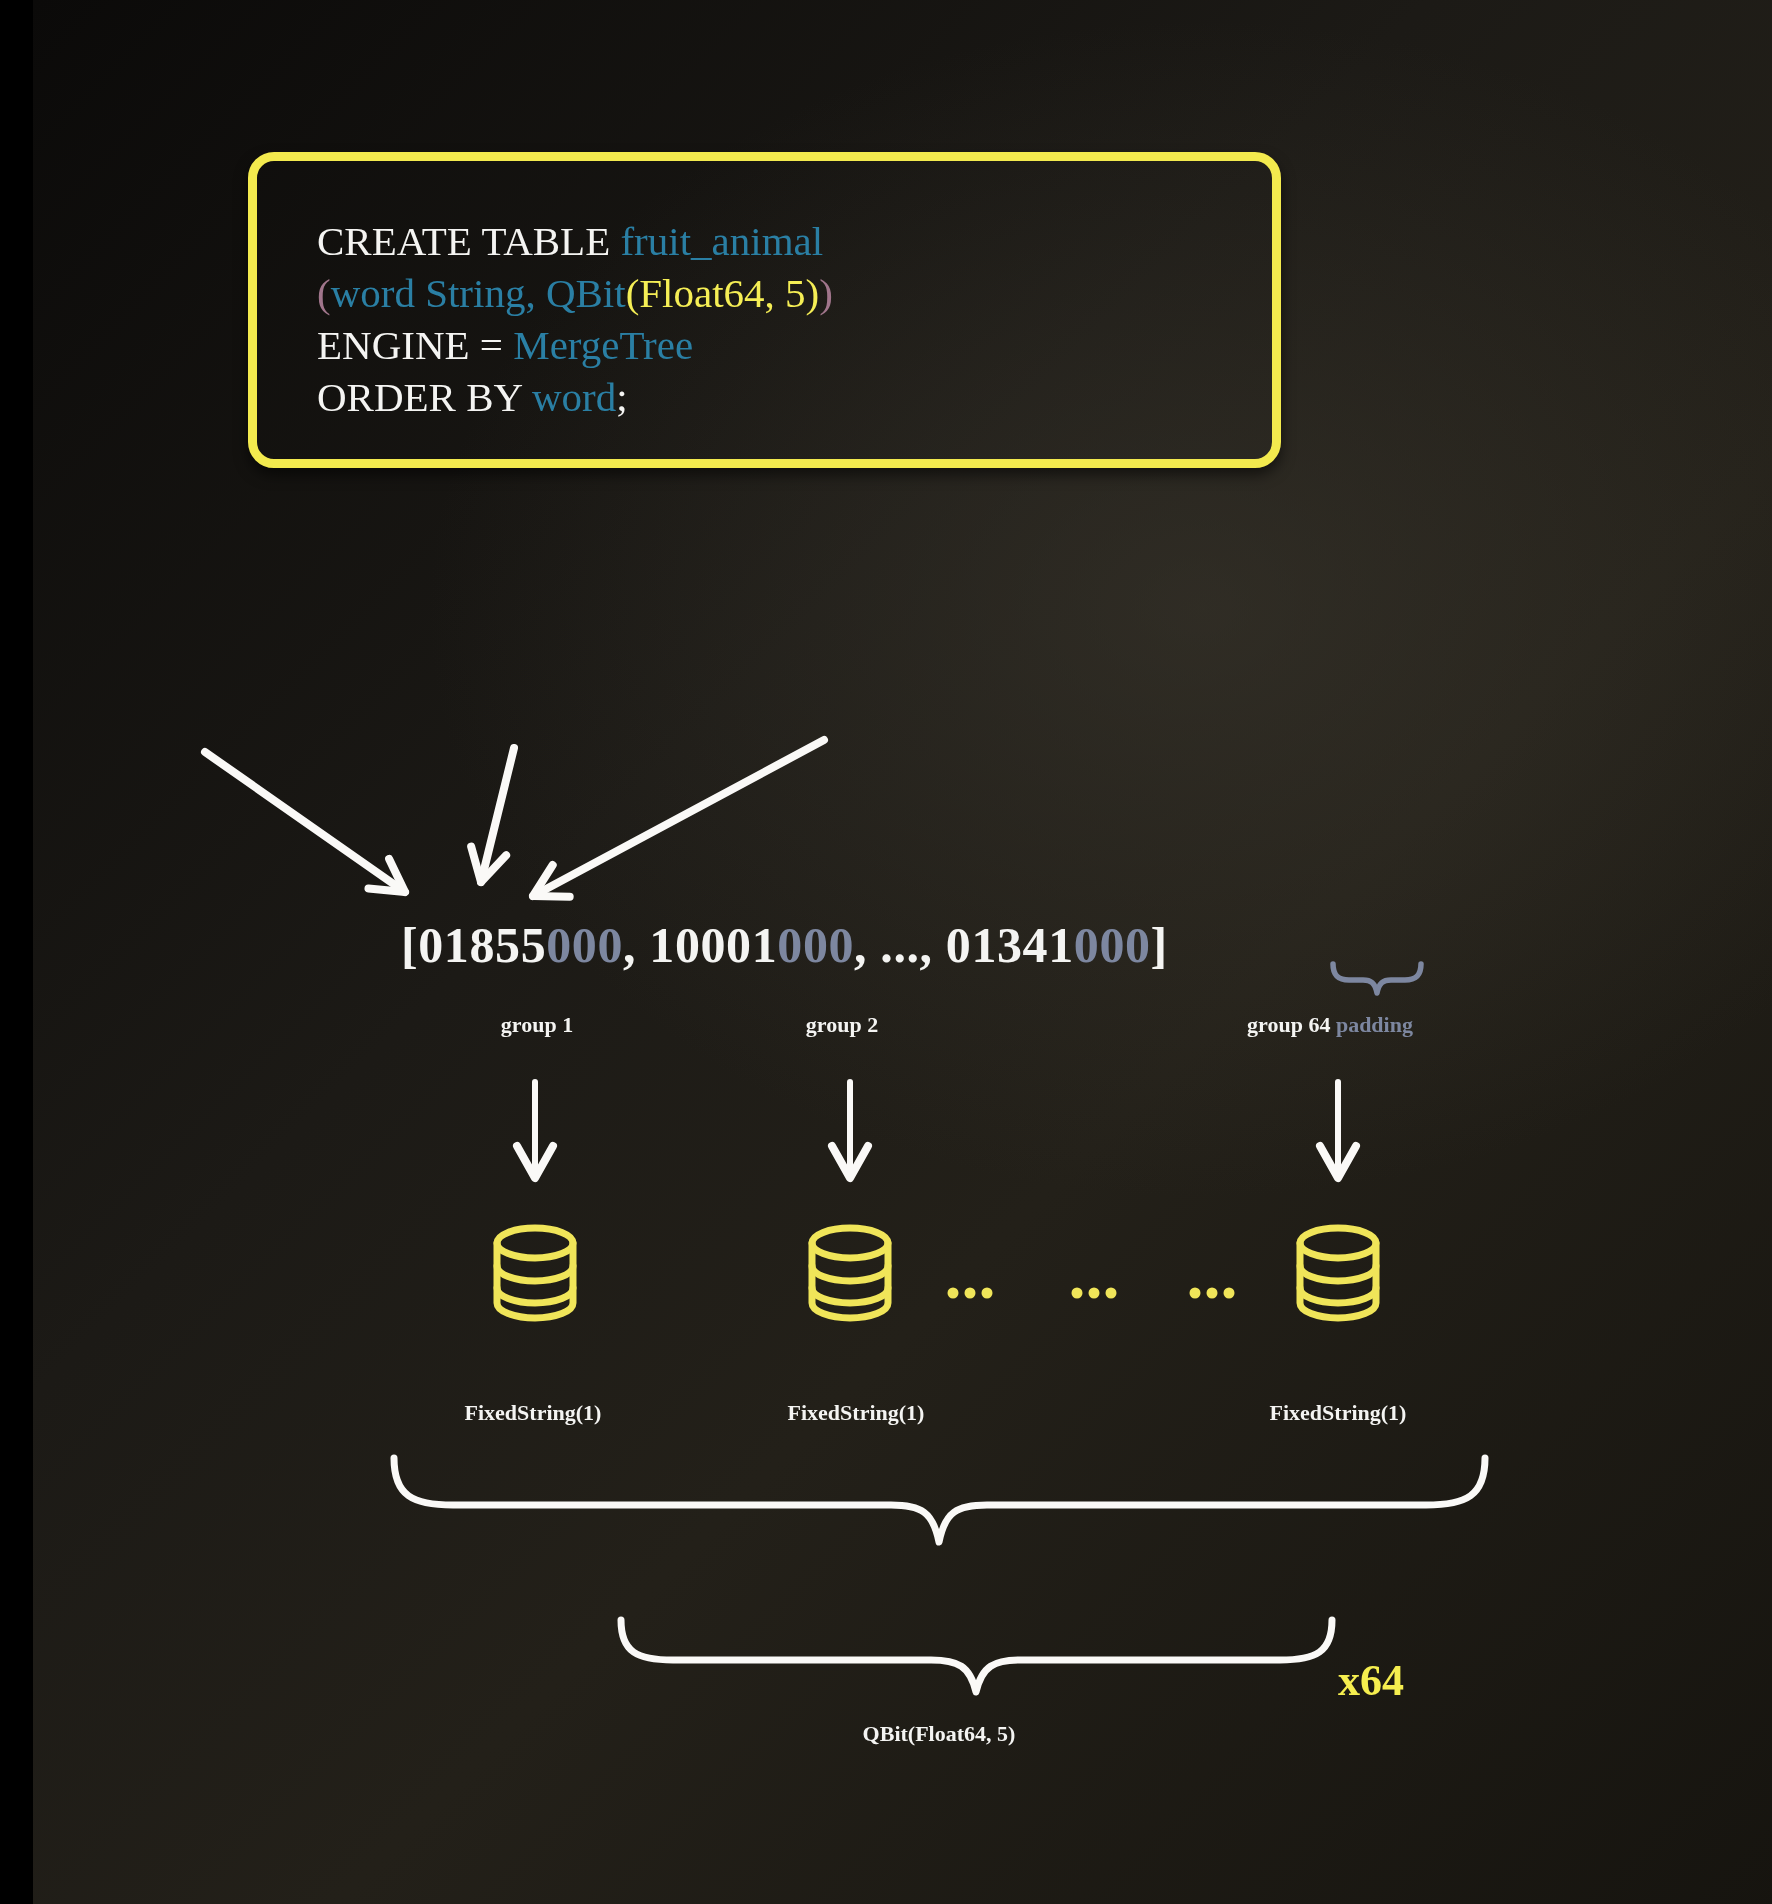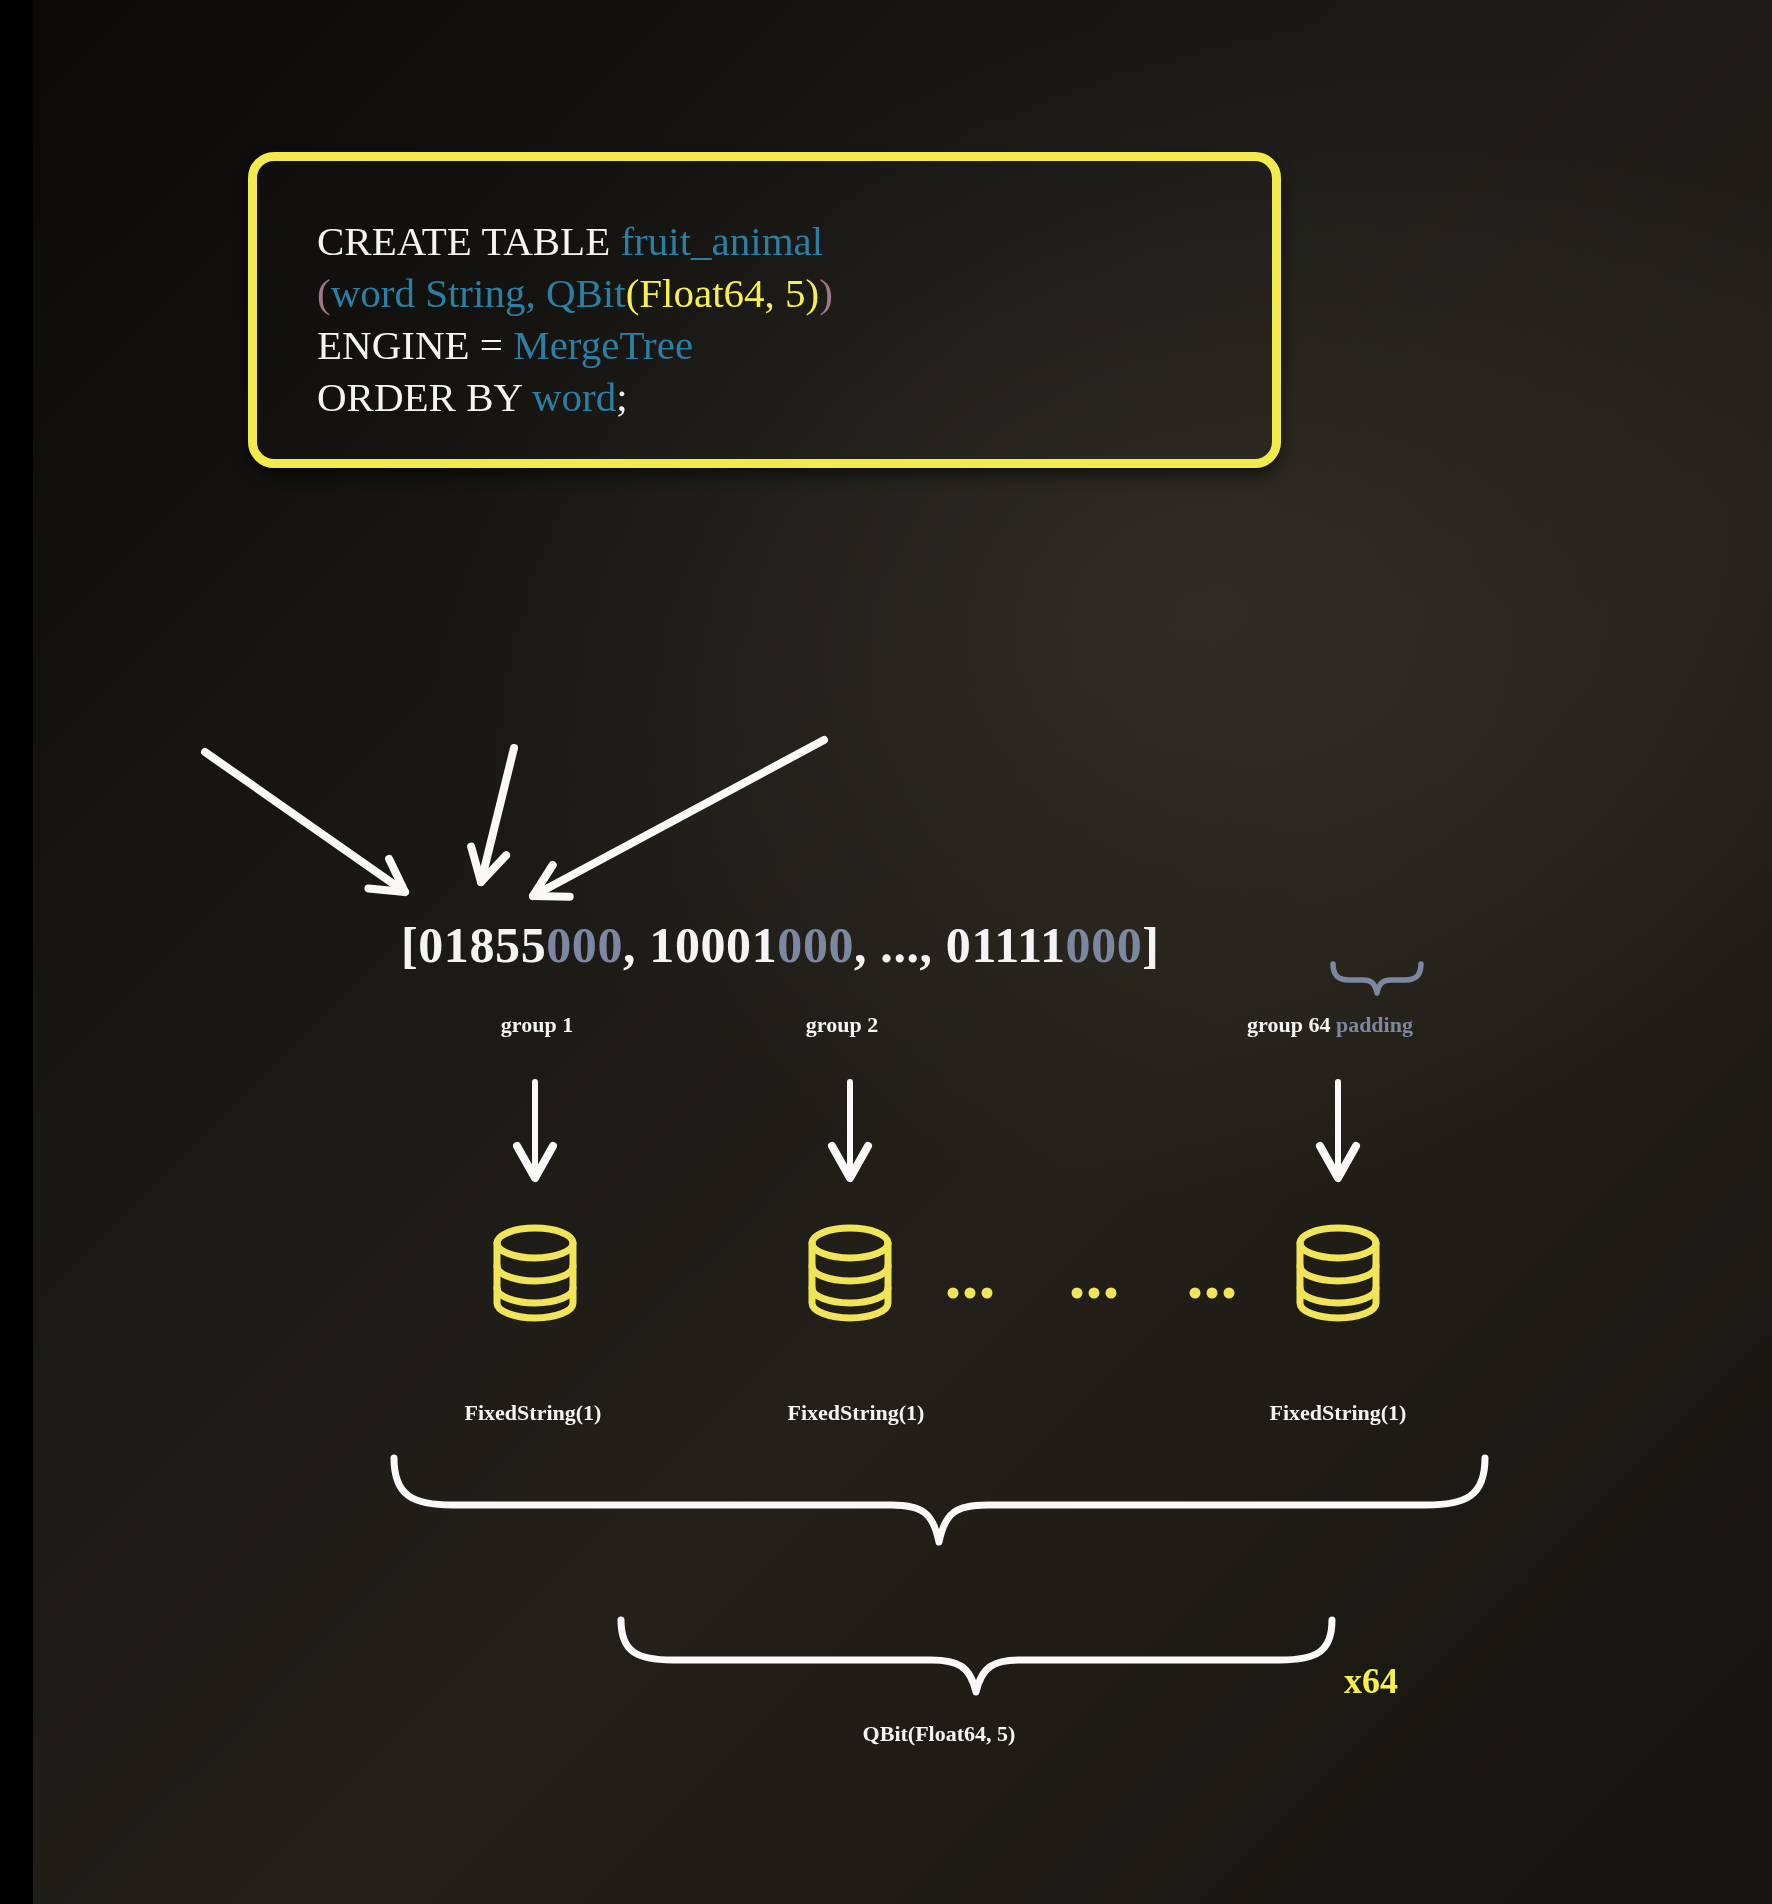--- a/index.html
+++ b/index.html
@@ -28,21 +28,21 @@
   .mauve{color:#a0758b;}
   .yel{color:#f5ee55;}
   
   .bitarray{
     font-size:50px;font-weight:bold;letter-spacing:0.6px;
     color:#f4f4f2;white-space:pre;line-height:50px;
   }
   .muted{color:#7d87a0;}
   
   .lbl{font-size:22px;font-weight:bold;color:#f4f4f2;white-space:pre;line-height:36px;}
-  .x64{font-size:36px;font-weight:bold;color:#f5ee4f;line-height:42px;}
+  .x64{font-size:44px;font-weight:bold;color:#f5ee4f;line-height:42px;}
   .diagram-svg{position:absolute;left:0;top:0;width:1772px;height:1904px;}
 </style>
 </head>
 <body>
 
 <div class="canvas">
 
   <svg class="diagram-svg" viewBox="0 0 1772 1904" fill="none">
     <defs>
       <marker id="ah" markerUnits="userSpaceOnUse" markerWidth="110" markerHeight="110" viewBox="-55 -55 110 110" refX="0" refY="0" orient="auto">
@@ -109,21 +109,21 @@
   </svg>
 
   <div class="abs sql-card">
     <div class="sql-code"><span><span class="kw">CREATE TABLE </span><span class="teal">fruit_animal</span>
 </span><span><span class="mauve">(</span><span class="teal">word String, QBit</span><span class="yel">(Float64, 5)</span><span class="mauve">)</span>
 </span><span><span class="kw">ENGINE = </span><span class="teal">MergeTree</span>
 </span><span><span class="kw">ORDER BY </span><span class="teal">word</span><span class="kw">;</span></span></div>
   </div>
 
 
-  <div class="abs bitarray" style="left:368px;top:920px;"><span>[01855</span><span class="muted">000</span><span>, 10001</span><span class="muted">000</span><span>, ..., 01111</span><span class="muted">000</span><span>]</span></div>
+  <div class="abs bitarray" style="left:368px;top:920px;"><span>[01855</span><span class="muted">000</span><span>, 10001</span><span class="muted">000</span><span>, ..., 01341</span><span class="muted">000</span><span>]</span></div>
 
   <div class="abs cx lbl" style="left:504px;top:1007px;">group 1</div>
   <div class="abs cx lbl" style="left:809px;top:1007px;">group 2</div>
   <div class="abs cx lbl" style="left:1297px;top:1007px;"><span>group 64</span><span class="muted"> padding</span></div>
 
   <div class="abs cx lbl" style="left:500px;top:1395px;">FixedString(1)</div>
   <div class="abs cx lbl" style="left:823px;top:1395px;">FixedString(1)</div>
   <div class="abs cx lbl" style="left:1305px;top:1395px;">FixedString(1)</div>
 
 

